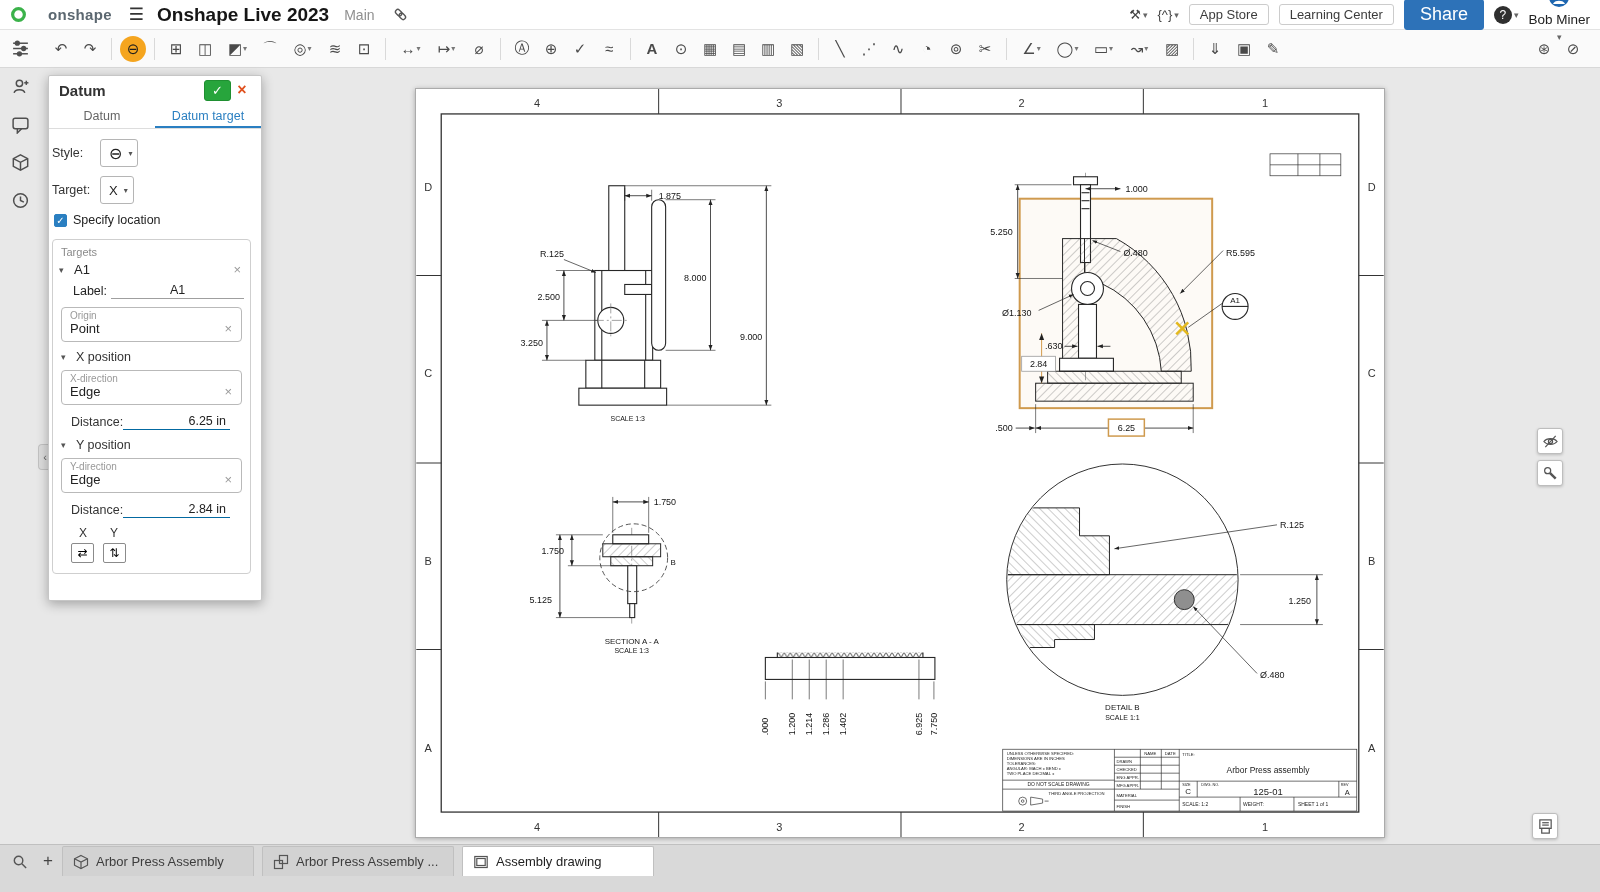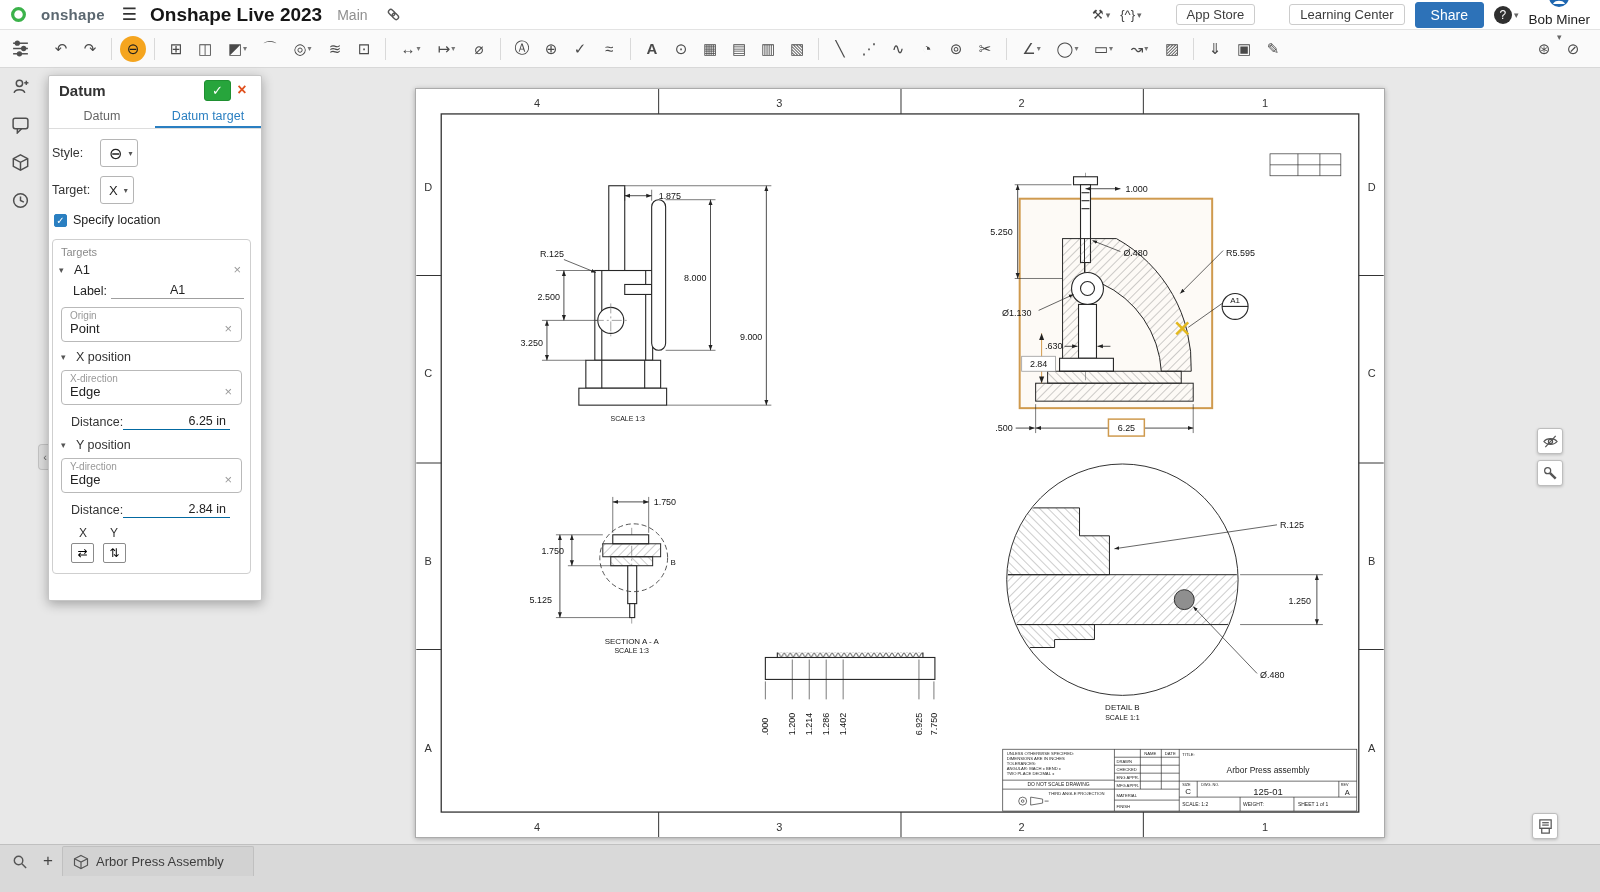--- a/index.html
+++ b/index.html
@@ -4,34 +4,34 @@
 <style>
   * { margin:0; padding:0; box-sizing:border-box; }
   html,body { width:1600px; height:892px; overflow:hidden; }
   body { font-family:"Liberation Sans", sans-serif; color:#222; background:#e9e9e9; }
   .app { position:relative; width:1600px; height:892px; background:#e8e8e8; }
 
   
   .topbar { position:absolute; top:0; left:0; right:0; height:30px; background:#fff;
             display:flex; align-items:center; padding:0 10px; gap:9px; z-index:30;
             border-bottom:1px solid #e3e3e3; }
-  .logo { display:flex; align-items:flex-start; gap:14px; }
+  .logo { display:flex; align-items:flex-start; gap:21px; }
   .logo-mark { width:17px; height:17px; }
   .logo-word { font-size:15px; font-weight:600; color:#5b6770; letter-spacing:.3px; }
   .hamburger { font-size:17px; color:#333; margin-left:8px; cursor:pointer; }
   .doc-title { font-size:19px; font-weight:700; color:#161616; margin-left:4px; white-space:nowrap; }
   .workspace { font-size:14px; color:#8f8f8f; margin-left:6px; }
   .link-ic { width:17px; height:17px; margin-left:8px; }
   .top-right { margin-left:auto; display:flex; align-items:center; gap:10px; }
   .tb-ic { display:flex; align-items:center; gap:2px; font-size:13px; color:#444; cursor:pointer; }
   .tb-ic .cr { font-size:9px; color:#666; }
   .pillbtn { border:1px solid #ccc; background:#fff; border-radius:3px; font-size:13px;
-             color:#3c3c3c; padding:2px 10px; cursor:pointer; white-space:nowrap;margin-left:24px; }
+             color:#3c3c3c; padding:2px 10px; cursor:pointer; white-space:nowrap; }
   .sharebtn { background:#2d72b8; border:1px solid #2d72b8; color:#fff; border-radius:3px;
-              font-size:14px; padding:4px 15px; cursor:pointer; }
+              font-size:18px; padding:4px 15px; cursor:pointer; }
   .helpwrap { display:flex; align-items:center; gap:2px; cursor:pointer; }
   .help { width:18px; height:18px; border-radius:50%; background:#2f2f2f; color:#fff;
           font-size:12px; display:flex; align-items:center; justify-content:center; }
   .userwrap { display:flex; align-items:center; gap:5px; cursor:pointer;flex-direction:column; }
   .avatar { width:20px; height:20px; }
   .username { font-size:13.5px; color:#222; white-space:nowrap; }
 
   
   .toolbar { position:absolute; top:30px; left:0; right:0; height:38px; background:#fafafa;
              border-bottom:1px solid #d8d8d8; display:flex; align-items:center;
@@ -724,15 +724,30 @@
     <div class="addtab">
         <span>+</span>
       </div>
     <div class="dtab">
       <svg viewBox="0 0 16 16">
         <path d="M8,1.5 L14.5,4.8 L14.5,11.2 L8,14.5 L1.5,11.2 L1.5,4.8 Z"></path>
           <path d="M1.5,4.8 L8,8 L14.5,4.8 M8,8 L8,14.5"></path>
       </svg>
       <span>Arbor Press Assembly</span>
     </div>
+    <div class="dtab">
+      <svg viewBox="0 0 16 16">
+        <rect x="1.5" y="6.5" width="8" height="8"></rect>
+          <rect x="6.5" y="1.5" width="8" height="8"></rect>
+      </svg>
+      <span>Arbor Press Assembly ...</span>
+    </div>
+    <div class="dtab active">
+      <svg viewBox="0 0 16 16">
+        <rect x="1.8" y="2.5" width="12.4" height="11"></rect>
+          <rect x="3.8" y="4.5" width="8.4" height="7"></rect>
+          <line x1="3.8" y1="11.5" x2="12.2" y2="11.5"></line>
+      </svg>
+      <span>Assembly drawing</span>
+    </div>
   </div>
 
 </div>
 
 </body></html>

